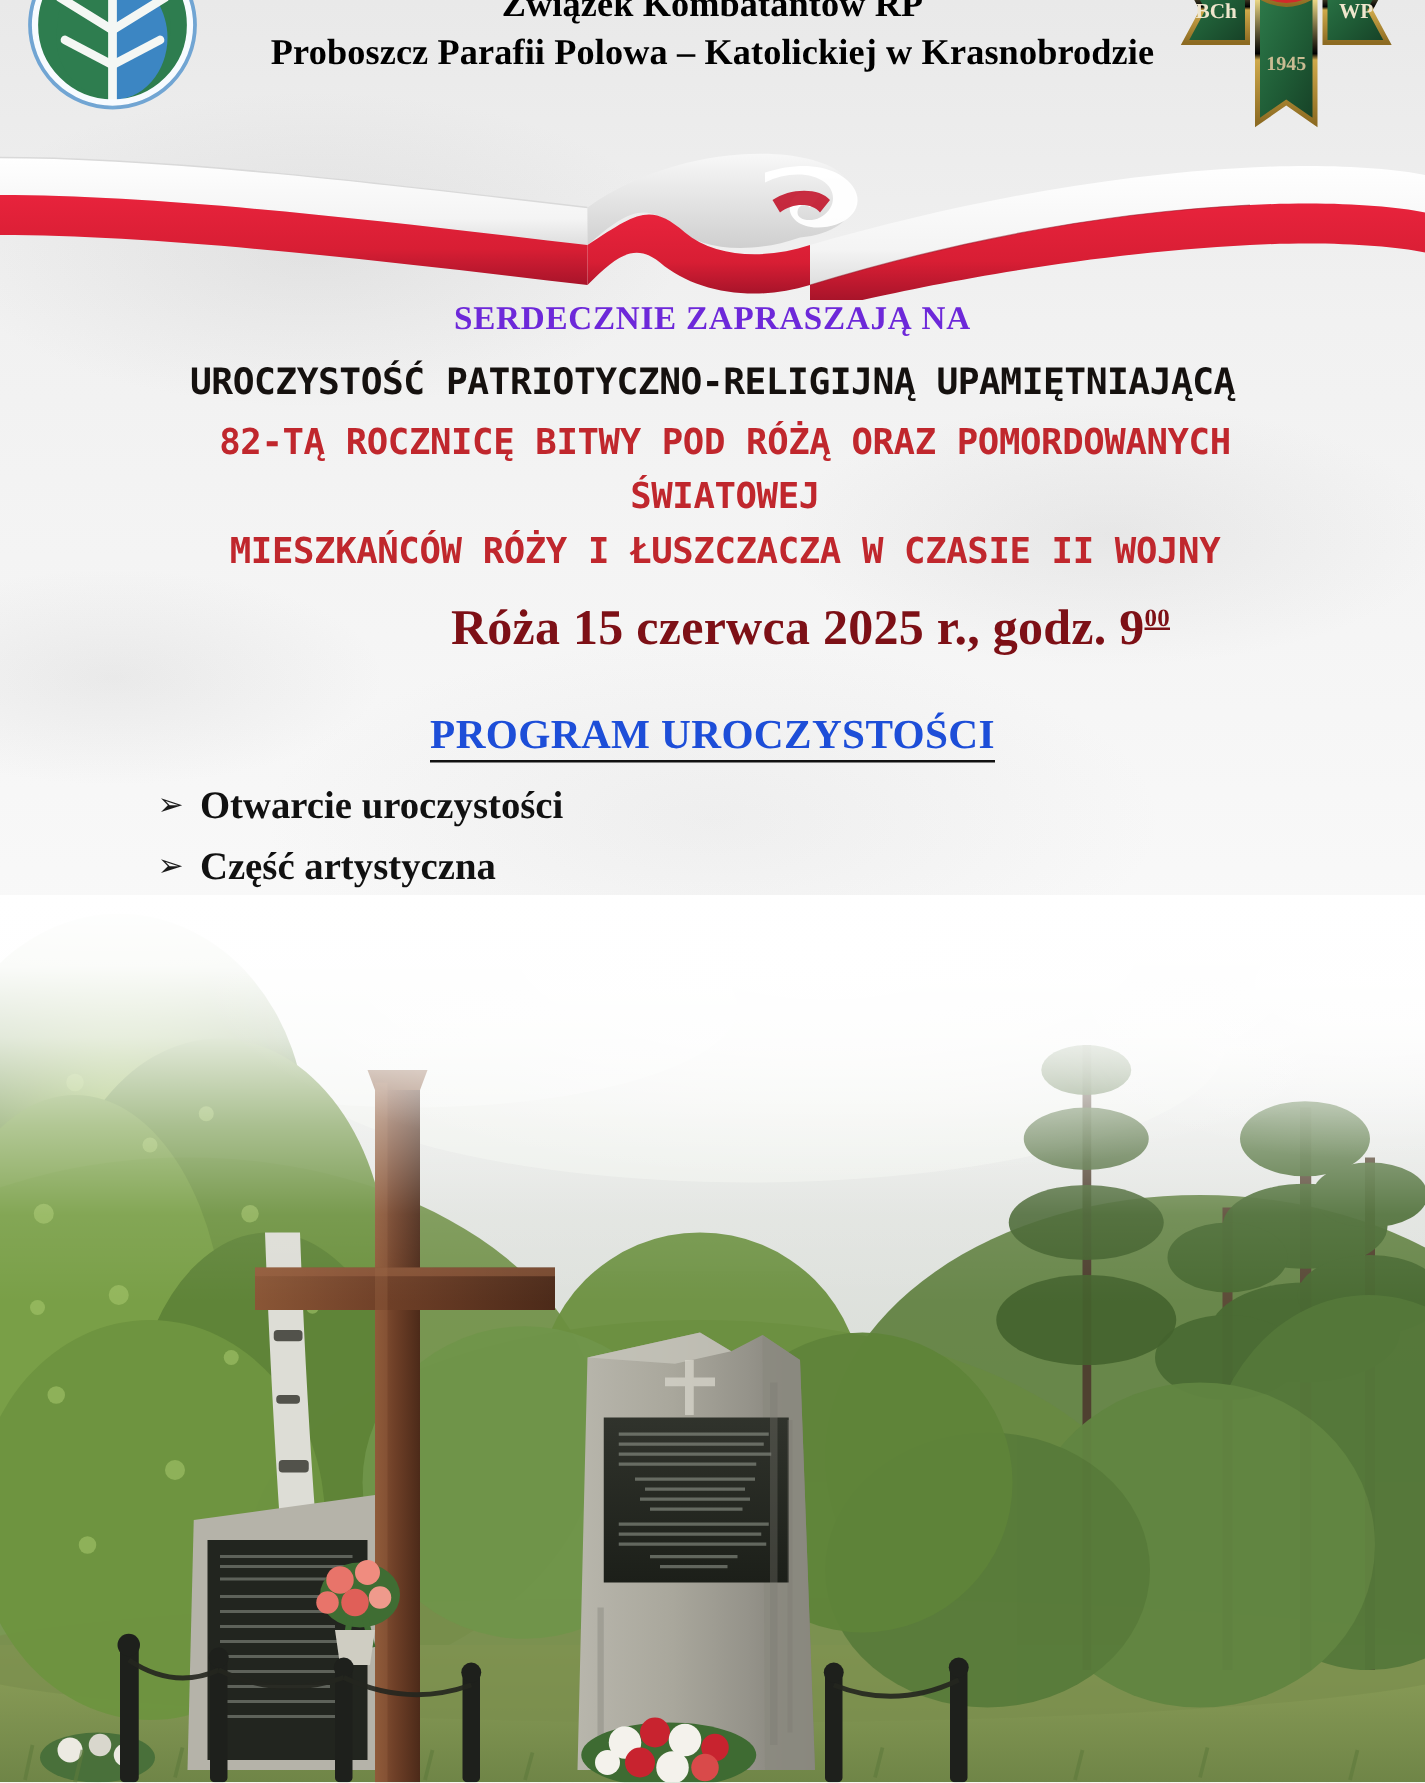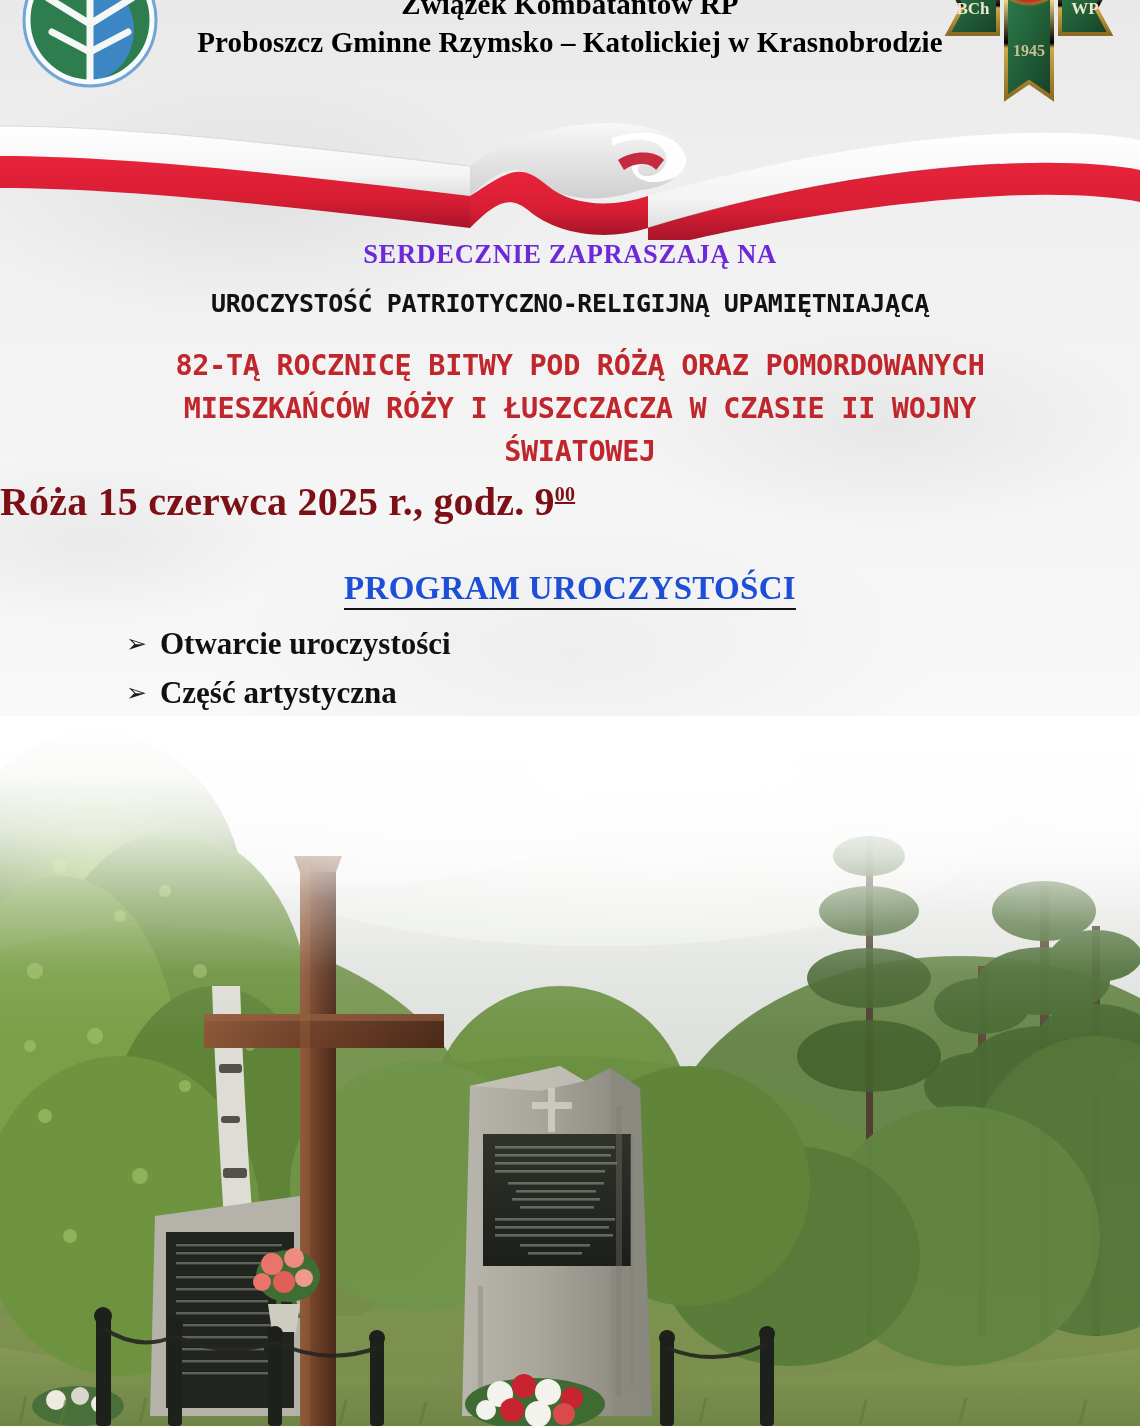--- a/index.html
+++ b/index.html
@@ -49,35 +49,35 @@
 
   
   .invite{ position:absolute; left:0; top:240px; width:1140px; text-align:center; }
   .line-serdecznie{
     font-family:"Liberation Serif", serif;
     font-weight:700; font-size:26.5px; letter-spacing:.6px;
     color:#6d28d9; line-height:1.1; margin-bottom:21px;
   }
   .line-uroczystosc{
     font-family:"DejaVu Sans Mono", monospace;
-    font-weight:700; font-size:25px; letter-spacing:-0.4px;
-    color:#15110f; line-height:1.1; margin-bottom:26px;
+    font-weight:700; font-size:29px; letter-spacing:-0.4px;
+    color:#15110f; line-height:1.1; margin-bottom:10px;
   }
   .headline{
     font-family:"DejaVu Sans Mono", monospace;
     font-weight:700; font-size:28.5px; letter-spacing:-0.3px;
     color:#c0272d; line-height:1.52;
     padding:0 60px;
     margin-left:20px;
   }
   .headline div{ white-space:nowrap; }
 
   
   .dateline{
-    position:absolute; left:0; top:478px; width:936px; text-align:left;
+    position:absolute; left:0; top:478px; width:936px; text-align:right;
     font-family:"Liberation Serif", serif; font-weight:700;
     font-size:40px; color:#7d1016; letter-spacing:.2px;
   }
   .dateline sup{
     font-size:20px; vertical-align:super;
     text-decoration:underline; text-underline-offset:1px;
   }
 
   
   .prog-title{
@@ -156,21 +156,21 @@
           <path d="M68 100 L30 80"></path>
           <path d="M68 100 L106 80"></path>
         </g>
         <circle cx="68" cy="68" r="62" fill="none" stroke="#f7fbff" stroke-width="5"></circle>
         <circle cx="68" cy="68" r="66" fill="none" stroke="#3d87c9" stroke-width="3" opacity="0.7"></circle>
       </svg>
     </div>
 
     <div class="org-lines">
       <div>Związek Kombatantów RP</div>
-      <div>Proboszcz Gminne Rzymsko – Katolickiej w Krasnobrodzie</div>
+      <div>Proboszcz Parafii Polowa – Katolickiej w Krasnobrodzie</div>
     </div>
 
     <div class="logo-right">
       <svg viewBox="0 0 178 178" width="178" height="178">
         <defs>
           <linearGradient id="gold" x1="0" y1="0" x2="0" y2="1">
             <stop offset="0%" stop-color="#f5e08a"></stop>
             <stop offset="45%" stop-color="#c8a martin"></stop>
             <stop offset="50%" stop-color="#cfa94a"></stop>
             <stop offset="100%" stop-color="#8d6b22"></stop>
@@ -242,22 +242,22 @@
       <path d="M0 22 C130 22 300 42 470 62" fill="none" stroke="#d9d9d9" stroke-width="1.2"></path>
       <path d="M648 124 C760 90 880 66 1000 60" fill="none" stroke="#8d1022" stroke-width="1" opacity=".5"></path>
     </svg>
   </div>
 
   <div class="invite">
     <div class="line-serdecznie">SERDECZNIE ZAPRASZAJĄ NA</div>
     <div class="line-uroczystosc">UROCZYSTOŚĆ PATRIOTYCZNO-RELIGIJNĄ UPAMIĘTNIAJĄCĄ</div>
     <div class="headline">
       <div>82-TĄ ROCZNICĘ BITWY POD RÓŻĄ ORAZ POMORDOWANYCH</div>
+      <div>ŚWIATOWEJ</div>
       <div>MIESZKAŃCÓW RÓŻY I ŁUSZCZACZA W CZASIE II WOJNY</div>
-      <div>ŚWIATOWEJ</div>
     </div>
   </div>
 
   <div class="dateline">
     <span>Róża 15 czerwca 2025 r., godz. 9</span><sup>00</sup>
   </div>
 
   <div class="prog-title">
     <span>PROGRAM UROCZYSTOŚCI</span>
   </div>

